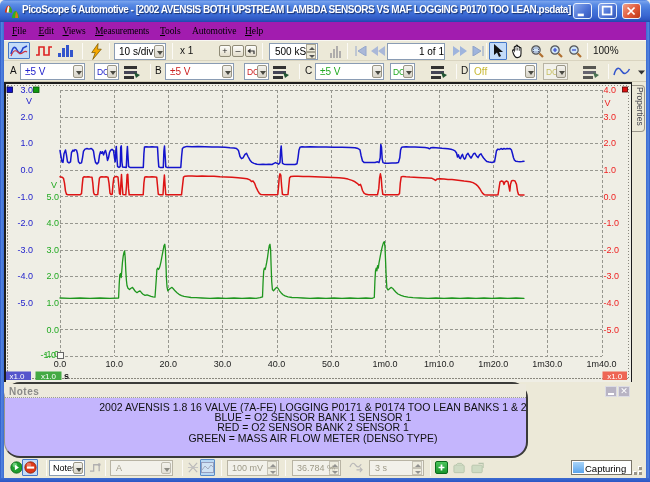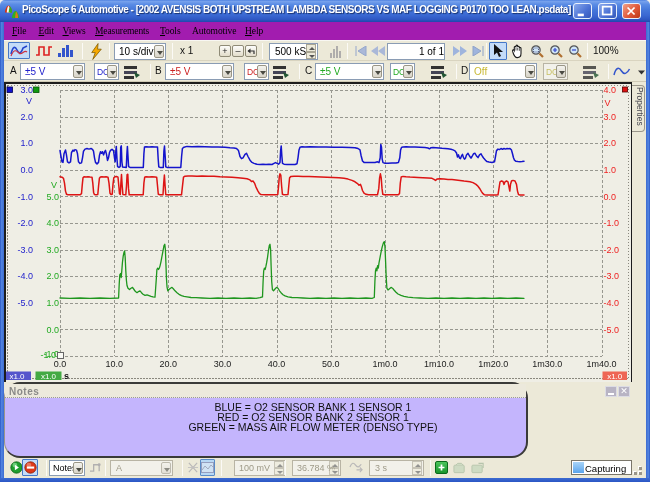--- a/index.html
+++ b/index.html
@@ -350,20 +350,21 @@
   </div>
 <div class="abs" id="notes">
   <div id="nhead">
       <b>Notes</b>
     <div class="nbtn" style="left:600px">
         <span style="position:absolute;left:2px;bottom:1px;width:6px;height:2px;background:#fff"></span>
       </div>
     <div class="nbtn" style="left:613px">✕</div>
   </div>
   <div id="ntext">
+    <div>2002 AVENSIS 1.8 16 VALVE (7A-FE) LOGGING P0171 &amp; P0174 TOO LEAN BANKS 1 &amp; 2</div>
     <div>BLUE = O2 SENSOR BANK 1 SENSOR 1</div>
     <div>RED = O2 SENSOR BANK 2 SENSOR 1</div>
     <div>GREEN = MASS AIR FLOW METER (DENSO TYPE)</div>
   </div>
 </div>
 <div class="abs" id="btb">
   <svg class="abs" style="left:6px;top:3px" width="13" height="13" viewBox="0 0 16 16">
     <circle cx="8" cy="8" r="7" fill="#1e9e2e" stroke="#0c6218" stroke-width="1"></circle>
     <circle cx="6" cy="5" r="3" fill="#7cd88a" opacity="0.8"></circle>
     <path d="M6 4.5 L11 8 L6 11.5 Z" fill="#fff"></path>
@@ -392,21 +393,21 @@
   <svg class="abs" style="left:183px;top:4px;opacity:0.5" width="12" height="11" viewBox="0 0 13 12">
       <path d="M2 1 L11 11 M11 1 L2 11" stroke="#889" stroke-width="1.3"></path>
       <path d="M1 6 H12" stroke="#99a" stroke-width="1"></path>
     </svg>
   <div class="abs" style="left:196px;top:1px;width:15px;height:17px;background:#b8d8f4;border:1px solid #5a8cc8;border-radius:1px"></div>
   <svg class="abs" style="left:197px;top:4px;opacity:0.7" width="13" height="11" viewBox="0 0 13 11">
       <rect x="0.5" y="0.5" width="12" height="10" fill="#dce8f4" stroke="#88a"></rect>
       <path d="M1 8 L4 4 L7 7 L10 3 L12 5" stroke="#99a" fill="none"></path>
     </svg>
   <div class="sep" style="left:217px;top:2px;height:16px"></div>
-  <div class="spn discbo" style="left:230px;top:2px;width:52px;height:16px">
+  <div class="spn discbo" style="left:223px;top:2px;width:52px;height:16px">
       <span class="dis" style="position:absolute;left:4px;top:2px;font-size:9px">100 mV</span>
       <span class="up" style="opacity:0.6"></span>
       <span class="dn" style="opacity:0.6"></span>
     </div>
   <div class="sep" style="left:281px;top:2px;height:16px"></div>
   <div class="spn discbo" style="left:288px;top:2px;width:49px;height:16px">
       <span class="dis" style="position:absolute;left:4px;top:2px;font-size:9px">36.784 %</span>
       <span class="up" style="opacity:0.6"></span>
       <span class="dn" style="opacity:0.6"></span>
     </div>

